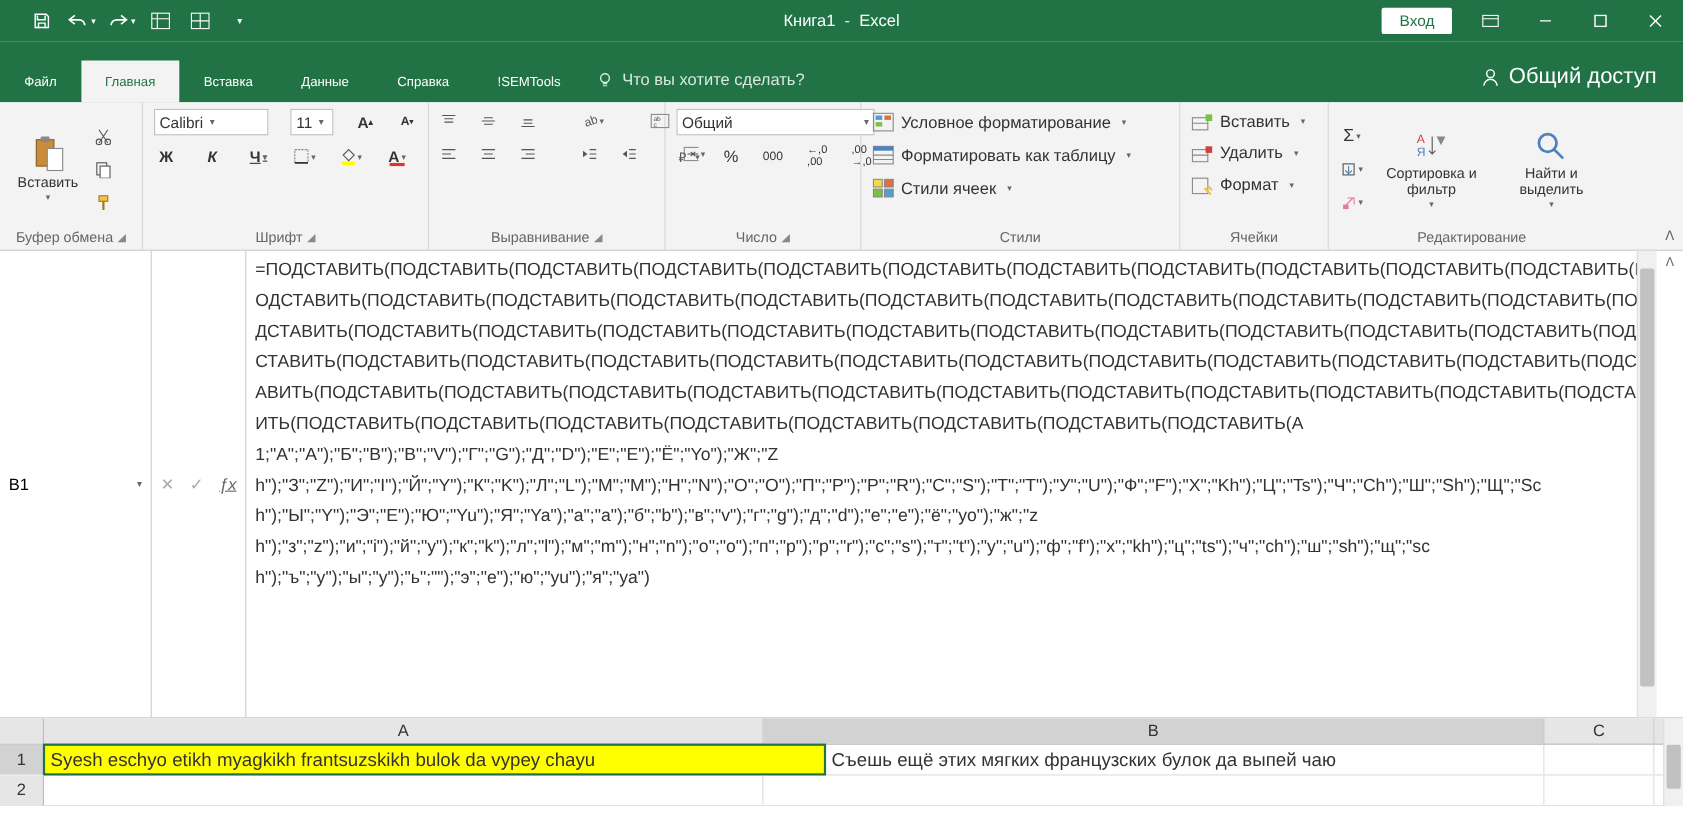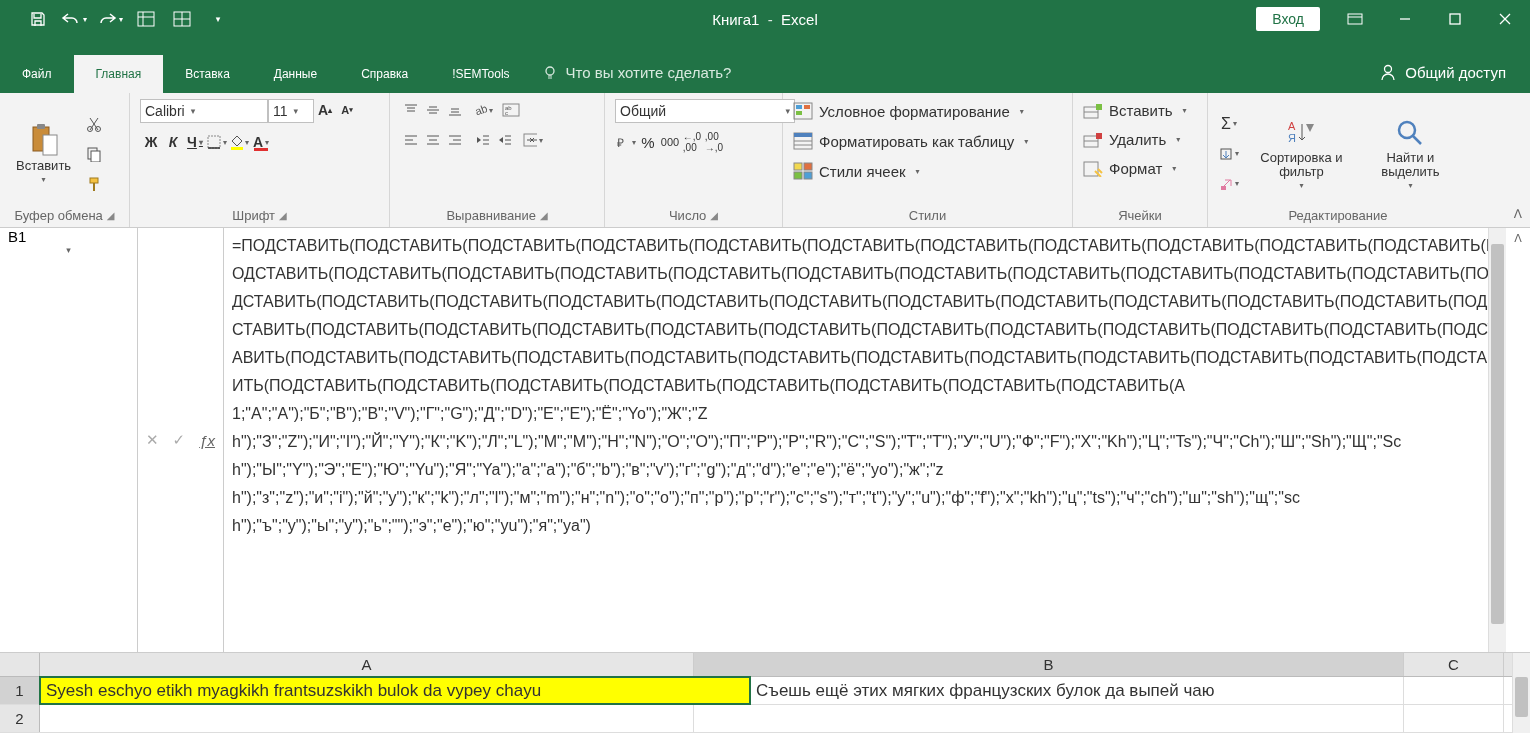--- a/index.html
+++ b/index.html
@@ -10,38 +10,38 @@
   .qat .qbtn svg { fill: #fff; }
   .title { position: absolute; left: 50%; transform: translateX(-50%); font-size: 15px; color: #fff; }
   .title .dash { opacity: .85; }
   .winright { margin-left: auto; display: flex; align-items: center; gap: 0; padding-left: 20px; }
   .loginbtn { background: #fff; color: #217346; padding: 4px 16px; font-size: 14px; margin-right: 10px; border-radius: 2px; }
   .winbtn { width: 50px; height: 38px; display: flex; align-items: center; justify-content: center; color: #fff; }
   .menubar { height: 55px; background: #217346; display: flex; align-items: flex-end; color: #fff; }
   .menubar .tab { padding: 12px 22px; font-size: 12px; color: #fff; }
   .menubar .tab.active { background: #f3f3f3; color: #217346; }
   .menubar .tellme { display: flex; align-items: center; gap: 8px; margin-left: 10px; padding-bottom: 12px; color: #d8e9df; font-size: 15px; }
-  .menubar .share { margin-left: auto; display: flex; align-items: center; gap: 8px; padding: 0 24px 12px 0; font-size: 15px; }
+  .menubar .share { margin-left: auto; display: flex; align-items: center; gap: 8px; padding: 0 24px 12px 0; font-size: 20px; }
   .ribbon { height: 135px; background: #f3f3f3; border-bottom: 1px solid #ccc; display: flex; position: relative; }
   .group { border-right: 1px solid #d6d6d6; padding: 6px 10px 2px 10px; display: flex; flex-direction: column; justify-content: space-between; }
   .grouplabel { text-align: center; font-size: 13px; color: #666; padding-bottom: 2px; display: flex; justify-content: center; align-items: center; gap: 4px; }
   .grouplabel .launcher { font-size: 10px; color: #888; }
   .gcontent { flex: 1; display: flex; align-items: center; gap: 6px; }
   .bigbtn { display: flex; flex-direction: column; align-items: center; justify-content: center; gap: 2px; padding: 4px 6px; font-size: 13px; }
   .bigbtn .icon { width: 32px; height: 32px; display: flex; align-items: center; justify-content: center; }
-  .smallrow { display: flex; align-items: flex-start; gap: 0; }
+  .smallrow { display: flex; align-items: center; gap: 20px; }
   .combo { height: 24px; background: #fff; border: 1px solid #c0c0c0; display: flex; align-items: center; padding: 0 4px; font-size: 14px; }
   .combo .drop { font-size: 9px; color: #666; margin-left: 6px; }
   .ico { width: 22px; height: 22px; display: flex; align-items: center; justify-content: center; font-size: 14px; border: 1px solid transparent; }
   .ico.dd::after { content: "▾"; font-size: 8px; color: #666; margin-left: 2px; }
   .stylerow { display: flex; align-items: center; gap: 6px; font-size: 15px; padding: 3px 0; }
   .stylerow .txt { white-space: nowrap; }
   .collapse { position: absolute; right: 8px; bottom: 6px; font-size: 12px; color: #666; }
   .fbar { height: 30px; background: #fff; border-bottom: 1px solid #ccc; display: flex; align-items: stretch; }
-  .namebox { width: 138px; border-right: 1px solid #ccc; display: flex; align-items: center; padding: 0 8px; flex-direction: column; }
+  .namebox { width: 138px; border-right: 1px solid #ccc; display: flex; align-items: center; padding: 0 8px; }
   .namebox input { border: none; outline: none; font-size: 15px; width: 100%; }
   .namebox .drop { font-size: 9px; color: #666; }
   .fxbtns { display: flex; align-items: center; border-right: 1px solid #ccc; padding: 0 8px; gap: 14px; color: #aaa; font-size: 15px; }
   .fxbtns .fx { font-style: italic; color: #666; text-decoration: underline; }
   .formula-wrap { flex: 1; position: relative; display: flex; }
   .formula { flex: 1; padding: 4px 8px; font-size: 16px; line-height: 1.75; white-space: pre-wrap; word-break: break-all; overflow: auto; resize: none; border: none; outline: none; font-family: inherit; }
   .expand { width: 24px; display: flex; align-items: flex-start; justify-content: center; padding-top: 4px; color: #666; font-size: 11px; }
   .sheet { flex: 1; overflow: hidden; }
   .colhdr { display: flex; height: 24px; background: #e6e6e6; border-bottom: 1px solid #bbb; }
   .rowhdr-corner { width: 40px; border-right: 1px solid #bbb; background: #e6e6e6; }

